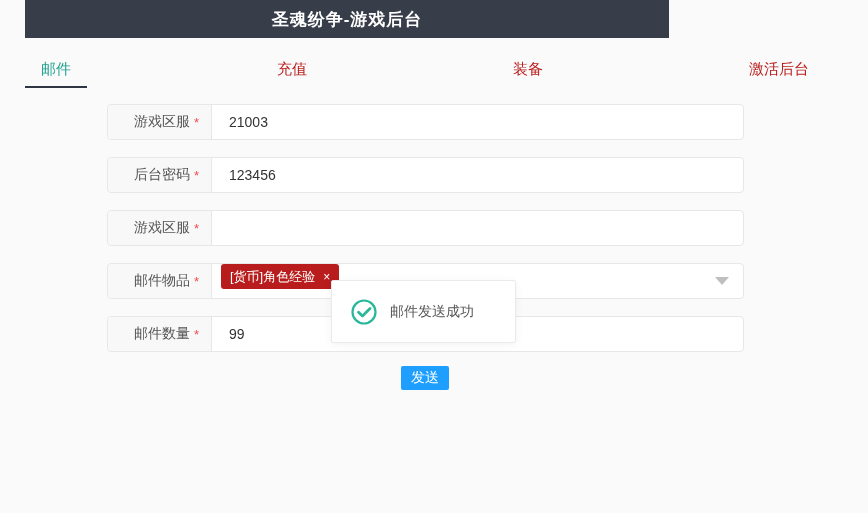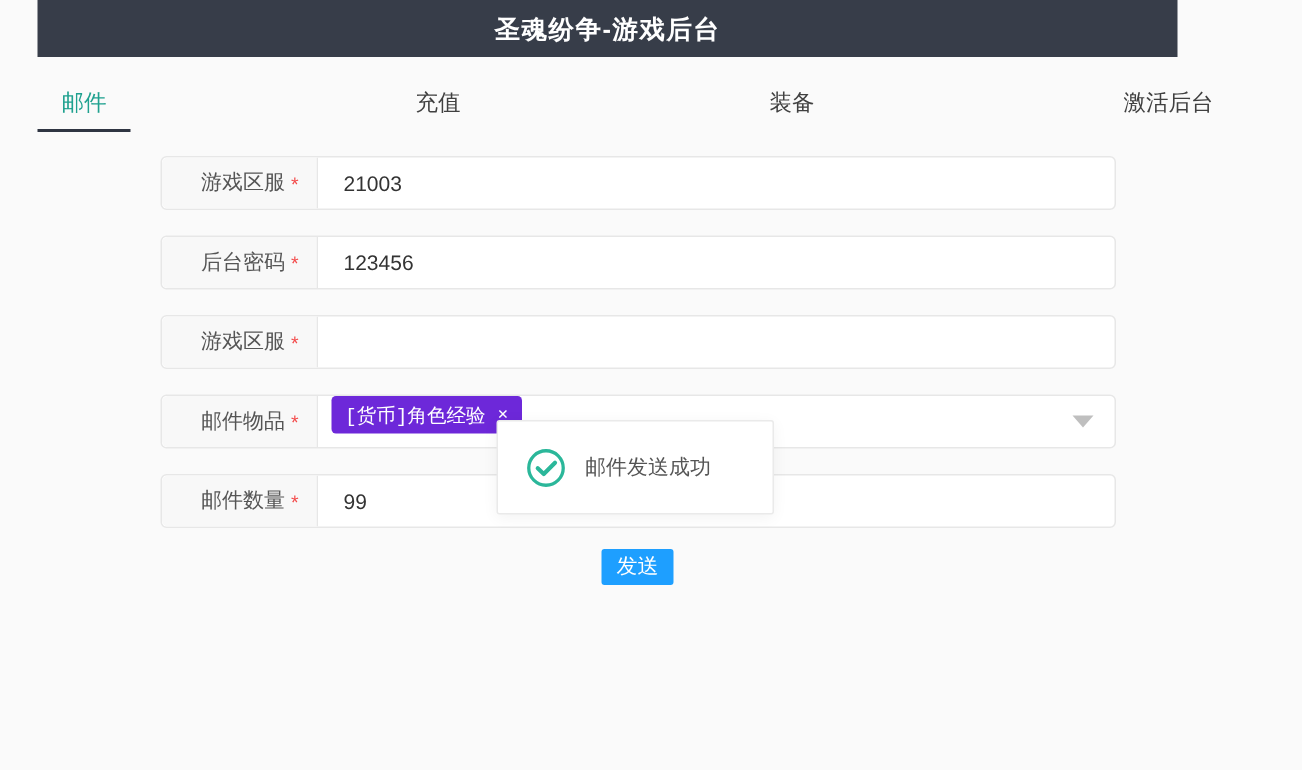--- a/index.html
+++ b/index.html
@@ -1,49 +1,49 @@
 <!DOCTYPE html>
 <html><head>
 <meta charset="utf-8">
 <style>
   * { margin:0; padding:0; box-sizing:border-box; }
   html,body { width:868px; height:513px; background:#fafafa;
     font-family:"Liberation Sans","DejaVu Sans",sans-serif; }
   .page { position:relative; width:868px; height:513px; overflow:hidden; background:#fafafa; }
 
   
-  .header { position:absolute; left:25px; top:0; width:760px; height:38px;
+  .header { position:absolute; left:25px; top:0; width:644px; height:38px;
     background:#373d49; display:flex; align-items:center; justify-content:center; }
   .header .title { color:#ffffff; font-size:17px; font-weight:bold; letter-spacing:1px; }
 
   
   .tabs { position:absolute; left:25px; top:55px; width:800px; height:33px;
     display:flex; justify-content:space-between; }
-  .tab { padding:0 16px; height:33px; line-height:28px; font-size:15px; color:#404040;
+  .tab { padding:0 16px; height:33px; line-height:28px; font-size:15px; color:#b91c1c;
     cursor:pointer; text-align:center; }
   .tab.active { color:#1fa18f; border-bottom:2px solid #2f3542; }
 
   
   .form-rows { position:absolute; left:107px; top:104px; width:637px; }
   .row { height:36px; margin-bottom:17px; display:flex; background:#ffffff;
     border:1px solid #e7e7e7; border-radius:4px; }
   .row-label { width:104px; flex:none; background:#f8f8f8; border-right:1px solid #e7e7e7;
     border-radius:4px 0 0 4px; display:flex; align-items:center; justify-content:flex-end;
     padding-right:12px; font-size:14px; color:#555; }
   .star { color:#f34b4b; margin-left:4px; font-size:13px; }
   .row-input { flex:1; display:flex; padding-left:17px;
     font-size:14px; color:#333; position:relative; }
   .row-input.has-tags { padding-left:9px; }
   .text-input { border:none; outline:none; background:transparent; width:90%;
     font-size:14px; color:#333; font-family:inherit; }
   .caret { position:absolute; right:14px; top:50%; margin-top:-4px; width:0; height:0;
     border-left:7px solid transparent; border-right:7px solid transparent;
     border-top:8px solid #bfbfbf; cursor:pointer; }
-  .tag { background:#6d28d9; color:#fff; height:25px; display:inline-flex; align-items:center;
-    padding:0 9px; border-radius:3px; font-size:13px; cursor:default;font-family:Liberation Mono, monospace; }
+  .tag { background:#b91c1c; color:#fff; height:25px; display:inline-flex; align-items:center;
+    padding:0 9px; border-radius:3px; font-size:13px; cursor:default; }
   .tag .tag-x { margin-left:8px; font-size:12px; cursor:pointer; line-height:1; }
 
   
   .toast { position:absolute; left:331px; top:280px; width:185px; height:63px;
     background:#ffffff; border:1px solid #eaeaea; border-radius:2px;
     box-shadow:0 2px 10px rgba(0,0,0,0.05); display:flex; align-items:center;
     padding-left:19px; z-index:10;text-align:right; }
   .toast svg { flex:none; display:block; }
   .toast-text { margin-left:13px; font-size:14px; color:#555; }
 

